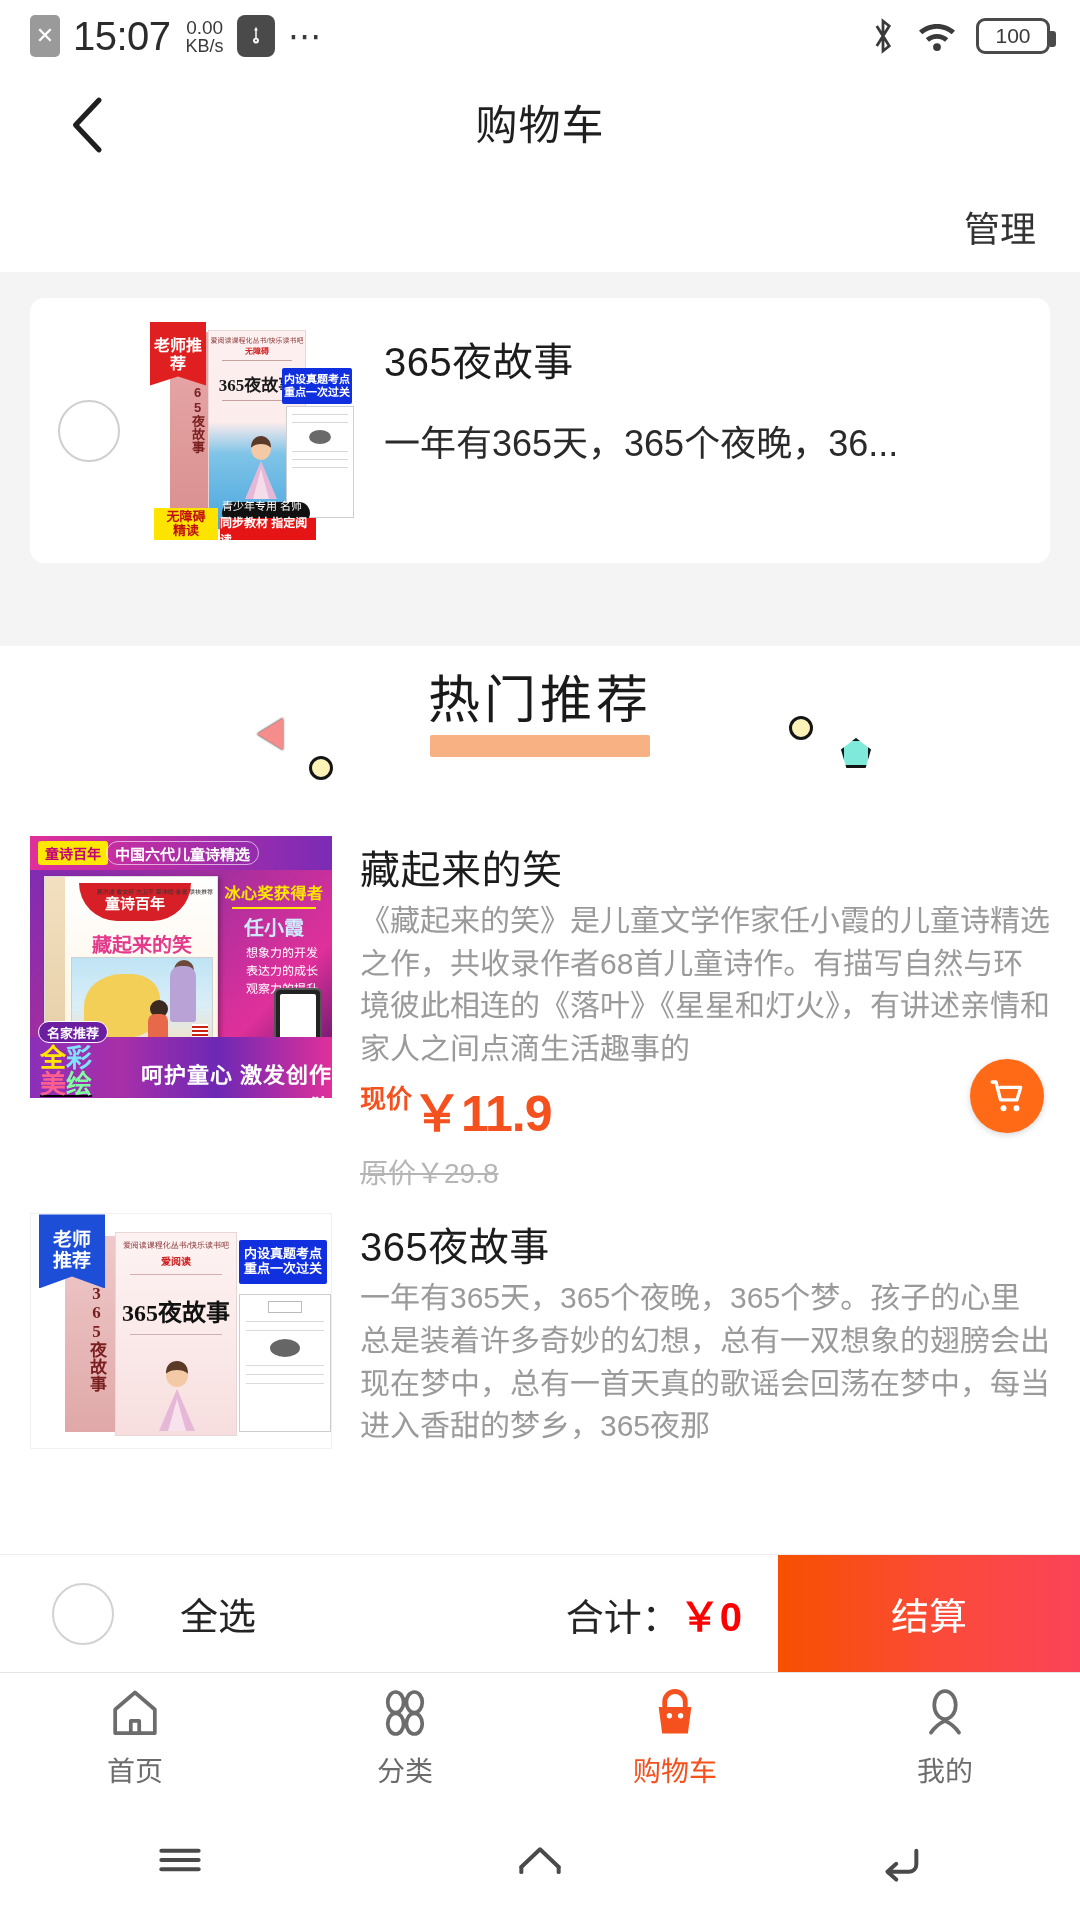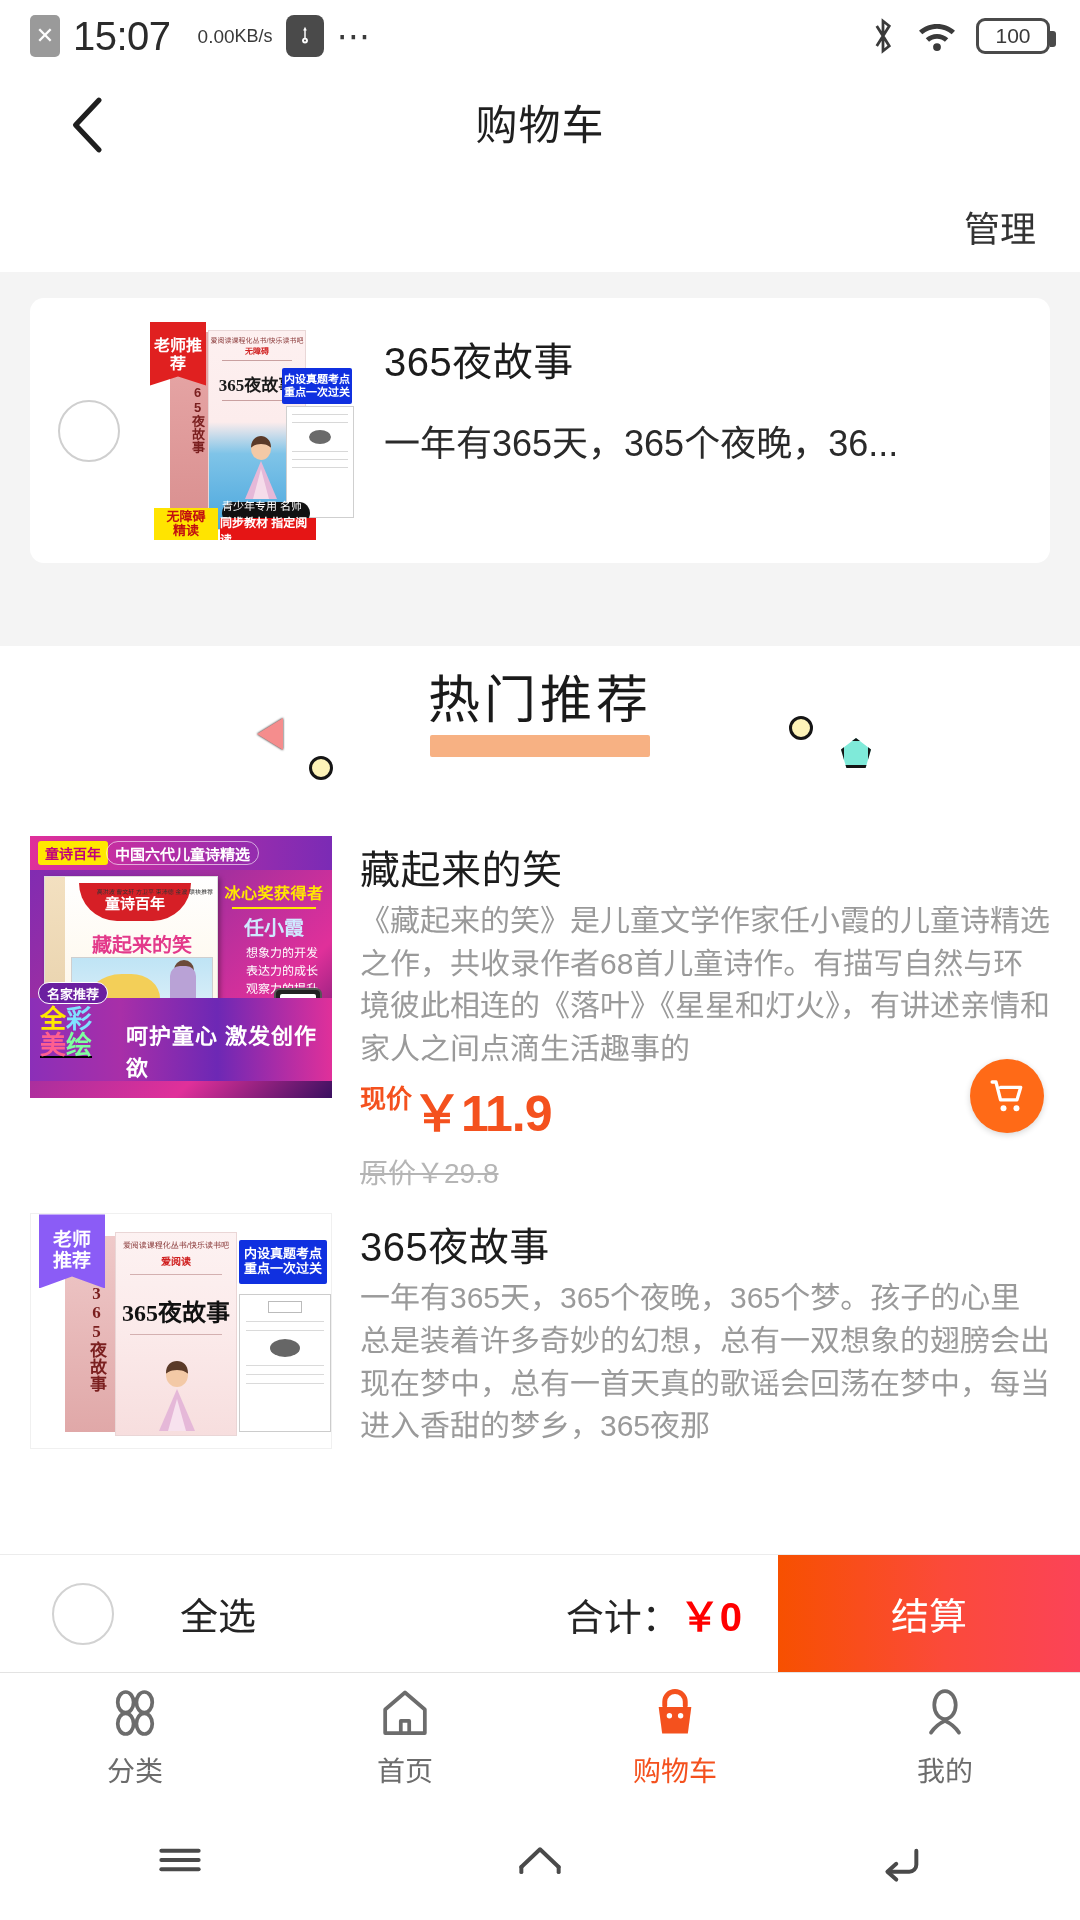--- a/index.html
+++ b/index.html
@@ -15,21 +15,21 @@
     height:72px; display:flex; align-items:center;
     padding:0 30px; background:#fff; position:relative;
   }
   .sb-left{ display:flex; align-items:center; gap:13px; }
   .sb-x{
     width:30px; height:42px; background:#9a9a9a; border-radius:5px;
     color:#fff; font-size:22px; font-weight:bold;
     display:flex; align-items:center; justify-content:center;
   }
   .sb-time{ font-size:40px; color:#2b2b2b; letter-spacing:-0.5px; font-weight:400; }
-  .sb-net{ display:flex; flex-direction:row; align-items:center; line-height:1.0; margin-left:14px;}
+  .sb-net{ display:flex; flex-direction:column; align-items:center; line-height:1.0; margin-left:2px;}
   .sb-net .n1{ font-size:19px; color:#3a3a3a; }
   .sb-net .n2{ font-size:18px; color:#3a3a3a; }
   .sb-usb{
     width:38px; height:42px; background:#4a4a4a; border-radius:8px;
     display:flex; align-items:center; justify-content:center;
     color:#fff; font-size:20px;
   }
   .sb-dots{ font-size:34px; color:#3a3a3a; letter-spacing:2px; line-height:0.6; }
   .sb-right{ margin-left:auto; display:flex; align-items:center; gap:18px; }
   .sb-batt{
@@ -264,22 +264,23 @@
     position:absolute; right:10px; bottom:48px; width:48px; height:62px;
     background:#222; border-radius:6px; border:2px solid #555;
   }
   .c1-phone i{ position:absolute; inset:4px; background:#fff; border-radius:2px; display:block; }
   .c1-scan{
     position:absolute; right:6px; bottom:28px; height:22px; padding:0 6px;
     background:#ffe800; color:#d61f26; font-size:14px; font-weight:bold;
     display:flex; align-items:center; border-radius:3px;
   }
   .c1-bot{
-    position:absolute; left:0; bottom:17px; width:100%; height:83px;
+    position:absolute; left:0; bottom:0; width:100%; height:61px;
     background:linear-gradient(90deg,#8b2fb8 0%,#a82fa8 30%,#6d28b5 62%,#e0309a 100%);
+    text-align:right;
   }
   .c1-mj{
     position:absolute; left:8px; top:-16px; height:22px; padding:0 8px;
     background:#6b1fa0; border:1.5px solid #fff; border-radius:11px;
     color:#fff; font-size:13px; font-weight:bold; display:flex; align-items:center;
   }
   .c1-qc{ position:absolute; left:10px; top:10px; font-size:26px; font-weight:bold; line-height:.92;}
   .c1-qc span:nth-child(1){ color:#ffe800; }
   .c1-qc span:nth-child(2){ color:#7fe3ff; }
   .c1-qc2{ position:absolute; left:10px; top:36px; font-size:26px; font-weight:bold; line-height:.92;text-decoration:underline;}
@@ -310,21 +311,21 @@
   .c2-small{ font-size:8px; color:#8a3a3a; text-align:center; margin-top:8px; line-height:1.2;}
   .c2-red{ font-size:10px; color:#d02020; font-weight:bold; text-align:center; margin-top:2px;}
   .c2-title{
     font-size:24px; color:#111; font-weight:bold; text-align:center; margin-top:18px;
     font-family:"Liberation Serif",serif;
   }
   .c2-rule{ width:92px; height:1px; background:#d4b0b0; margin:6px auto; }
   .c2-girl{ position:absolute; left:28px; bottom:4px; width:66px; height:72px; }
   .c2-redban{
     position:absolute; left:8px; top:0; width:66px; height:74px;
-    background:#8b5cf6; color:#fff; font-size:19px; font-weight:bold;
+    background:#1d4ed8; color:#fff; font-size:19px; font-weight:bold;
     display:flex; flex-direction:column; align-items:center; justify-content:center;
     line-height:1.1; clip-path:polygon(0 0,100% 0,100% 100%,50% 84%,0 100%);
   }
   .c2-blue{
     position:absolute; right:4px; top:26px; width:88px; height:44px;
     background:#1030e0; color:#fff; font-size:13px; font-weight:bold;
     display:flex; flex-direction:column; align-items:center; justify-content:center;
     line-height:1.15; border-radius:2px;
   }
   .c2-paper{
@@ -621,33 +622,33 @@
   <div class="co-total">
     <span>合计：</span>
     <b>￥0</b>
   </div>
   <div class="co-btn">结算</div>
 </div>
 
 <div class="tabbar">
   <div class="tab">
     <svg viewBox="0 0 24 24" fill="none" stroke="#6c6c6c" stroke-width="1.6">
+      <path d="M3.5 10.5 L12 3.2 L20.5 10.5 V20.6 H3.5 Z" stroke-linejoin="round"></path>
+      <path d="M10.2 20.6 V15.4 H13.8 V20.6" stroke-linejoin="round"></path>
+    </svg>
+    <div class="tab-lbl">首页</div>
+  </div>
+  <div class="tab">
+    <svg viewBox="0 0 24 24" fill="none" stroke="#6c6c6c" stroke-width="1.6">
       <ellipse cx="8" cy="7.4" rx="3.4" ry="4.4"></ellipse>
         <ellipse cx="16" cy="7.4" rx="3.4" ry="4.4"></ellipse>
       <ellipse cx="8" cy="16.6" rx="3.4" ry="4.4"></ellipse>
         <ellipse cx="16" cy="16.6" rx="3.4" ry="4.4"></ellipse>
     </svg>
     <div class="tab-lbl">分类</div>
-  </div>
-  <div class="tab">
-    <svg viewBox="0 0 24 24" fill="none" stroke="#6c6c6c" stroke-width="1.6">
-      <path d="M3.5 10.5 L12 3.2 L20.5 10.5 V20.6 H3.5 Z" stroke-linejoin="round"></path>
-      <path d="M10.2 20.6 V15.4 H13.8 V20.6" stroke-linejoin="round"></path>
-    </svg>
-    <div class="tab-lbl">首页</div>
   </div>
   <div class="tab active">
     <svg viewBox="0 0 24 24">
       <path d="M7.6 9V7.2a4.4 4.4 0 0 1 8.8 0V9" fill="none" stroke="#f4511e" stroke-width="2.1" stroke-linecap="round"></path>
       <path d="M5 9.4h14l-1.5 11.4H6.5z" fill="#f4511e"></path>
       <circle cx="9.6" cy="13.2" r="1.15" fill="#fff"></circle>
         <circle cx="14.4" cy="13.2" r="1.15" fill="#fff"></circle>
     </svg>
     <div class="tab-lbl">购物车</div>
   </div>

